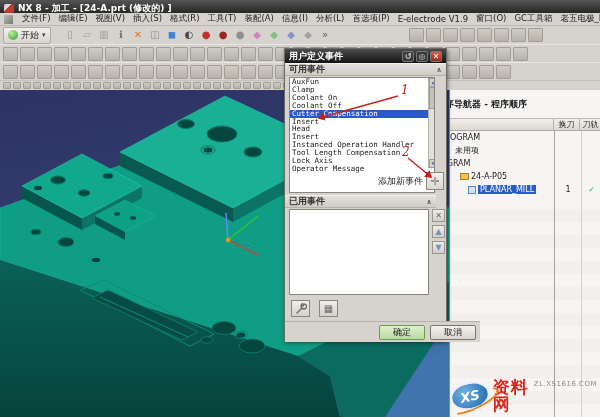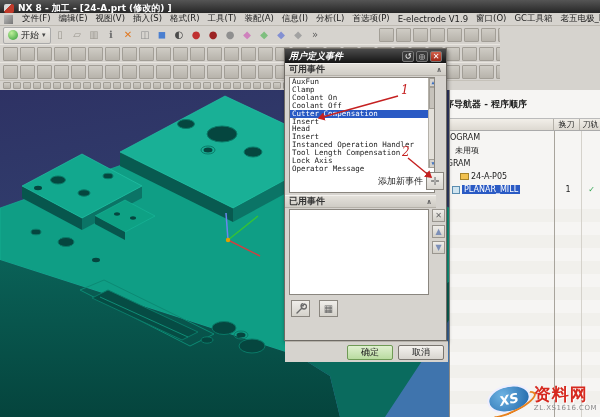--- a/index.html
+++ b/index.html
@@ -12,22 +12,22 @@
     display:flex;align-items:center;gap:4px;padding:8px 4px;white-space:nowrap;}
   .nx-logo{width:10px;height:9px;background:linear-gradient(135deg,#d6d6d6 40%,#c23a2a 40%);
     border-radius:2px;flex:0 0 auto;}
   
   .menubar{position:absolute;left:0;top:13px;width:600px;height:13px;background:#d6d3ce;
     border-bottom:1px solid #bdb9b1;display:flex;align-items:center;gap:6px;
     font-size:8.5px;color:#222;padding:0 4px;white-space:nowrap;overflow:hidden;}
   .menu-item{padding:8px 1px;cursor:default;}
   .menu-glyph{width:9px;height:9px;background:linear-gradient(135deg,#bbb,#777);margin-right:2px;flex:0 0 auto;}
   
-  .tbrow{position:absolute;left:0;width:500px;background:#d6d3ce;display:flex;align-items:center;
-    gap:2px;padding:0 3px;overflow:hidden;}
+  .tbrow{position:absolute;left:0;width:600px;background:#d6d3ce;display:flex;align-items:center;
+    gap:12px;padding:0 3px;overflow:hidden;}
   .tb1{top:26px;height:18px;}
   .tb2{top:44px;height:18px;border-top:1px solid #e8e5df;}
   .tb3{top:62px;height:18px;border-top:1px solid #e8e5df;}
   .tb4{top:80px;height:10px;border-top:1px solid #c5c1b9;}
   .tb-icon{width:15px;height:15px;display:flex;align-items:center;justify-content:center;
     font-size:10px;line-height:1;border:1px solid transparent;flex:0 0 auto;}
   .tb-square{width:15px;height:14px;background:linear-gradient(#cfccc5,#b7b3ab);
     border:1px solid #a29e96;border-radius:1px;flex:0 0 auto;}
   .tb-square.small{width:8px;height:7px;}
   .start-btn{display:flex;align-items:center;gap:3px;font-size:9px;color:#222;
@@ -61,29 +61,29 @@
   .tree-row.selected .sel{background:#2a5ac4;color:#fff;padding:0 2px;}
   .icon-folder{width:9px;height:7px;background:#f2c14e;border:1px solid #a78328;margin:0 2px;flex:0 0 auto;}
   .icon-op{width:8px;height:8px;background:#cfe4f0;border:1px solid #5a8db0;margin:0 2px;flex:0 0 auto;}
   
   .watermark{position:absolute;right:3px;bottom:4px;display:flex;align-items:center;gap:3px;z-index:4;}
   .wm-oval{width:44px;height:28px;border-radius:50%;background:radial-gradient(circle at 35% 30%,#6db2e2,#1d64a8);
     border:2px solid #eef;display:flex;align-items:center;justify-content:center;transform:rotate(-12deg);
     color:#fff;font-style:italic;font-weight:bold;font-size:13px;position:relative;}
   .wm-swoosh{position:absolute;left:-4px;top:10px;width:52px;height:16px;border:2px solid #e8821e;
     border-top-color:transparent;border-left-color:transparent;border-radius:50%;transform:rotate(-14deg);}
-  .wm-text{display:flex;flex-direction:column;align-items:flex-start;line-height:1;}
+  .wm-text{display:flex;flex-direction:row;align-items:flex-start;line-height:1;}
   .wm-site{color:#d62a20;font-weight:bold;font-size:17px;letter-spacing:1px;text-shadow:1px 1px 0 #fff;}
   .wm-url{color:#8a8a8a;font-size:7px;margin-top:2px;letter-spacing:.5px;}
   
   .dialog{position:absolute;left:284px;top:48px;width:163px;height:293px;background:#d6d3ce;
     border:1px solid #6e6a64;box-shadow:1px 2px 4px rgba(0,0,0,.45);z-index:5;font-size:9px;color:#222;}
   .dlg-title{height:14px;background:linear-gradient(#4c4c4c,#141414);color:#fff;font-weight:bold;
     display:flex;align-items:center;padding:0 4px;gap:2px;}
-  .dlg-title .t{flex:1;font-size:9px;white-space:nowrap;font-style:italic;}
+  .dlg-title .t{flex:1;font-size:9px;white-space:nowrap;}
   .dlg-tbtn{width:12px;height:11px;display:flex;align-items:center;justify-content:center;
     font-size:8px;color:#ddd;border:1px solid #777;background:#3a3a3a;border-radius:2px;}
   .dlg-tbtn.close{background:linear-gradient(#d2604a,#a02818);color:#fff;}
   .dlg-section{height:13px;display:flex;align-items:center;justify-content:space-between;
     padding:0 4px;font-weight:bold;color:#333;background:linear-gradient(#e4e1db,#cfccc5);
     border-top:1px solid #f3f1ee;border-bottom:1px solid #b5b1a9;}
   .dlg-section .arrow{font-size:7px;color:#666;}
   .event-list{position:absolute;left:4px;top:28px;width:146px;height:116px;background:#fff;
     border:1px solid #8a867f;overflow:hidden;font-family:"DejaVu Sans Mono","Liberation Mono",monospace;
     font-size:7.5px;line-height:7.9px;white-space:nowrap;}
@@ -99,22 +99,22 @@
     display:flex;align-items:center;justify-content:center;font-size:11px;color:#777;}
   .sec2{position:absolute;left:0;top:146px;width:151px;}
   .used-list{position:absolute;left:4px;top:160px;width:140px;height:86px;background:#fff;border:1px solid #8a867f;}
   .side-btns{position:absolute;left:147px;top:160px;width:14px;display:flex;flex-direction:column;gap:3px;}
   .sbtn{width:13px;height:13px;border:1px solid #9a968f;background:linear-gradient(#efede9,#d2cfc8);
     display:flex;align-items:center;justify-content:center;font-size:8px;color:#7d90b8;}
   .sbtn.x{color:#666;}
   .tool-btns{position:absolute;left:6px;top:251px;display:flex;gap:9px;}
   .tool-btn{width:19px;height:17px;border:1px solid #8a867f;background:linear-gradient(#f0eeea,#d5d2cb);
     display:flex;align-items:center;justify-content:center;font-size:10px;color:#666;}
-  .dlg-footer{position:absolute;left:0;top:272px;width:163px;border-top:1px solid #b5b1a9;height:21px;
-    display:flex;align-items:center;justify-content:flex-end;gap:5px;padding:0 4px;background:#d6d3ce;margin-top:20px;}
+  .dlg-footer{position:absolute;left:0;top:272px;width:195px;border-top:1px solid #b5b1a9;height:21px;
+    display:flex;align-items:center;justify-content:flex-end;gap:5px;padding:0 4px;background:#d6d3ce;}
   .btn{min-width:46px;height:15px;border:1px solid #7a766f;border-radius:2px;font-size:9px;
     display:flex;align-items:center;justify-content:center;background:linear-gradient(#f4f2ee,#d8d5cf);}
   .btn.ok{background:linear-gradient(#dff0cf,#b9dba0);border-color:#6f9a55;}
   
   .annot{position:absolute;left:284px;top:48px;width:163px;height:293px;z-index:6;pointer-events:none;}
 </style>
 </head>
 <body>
 
 <div class="screen">
@@ -390,21 +390,21 @@
         <span class="tree-label " style="margin-left:-22px">PROGRAM</span>
         <span class="cell1"></span>
         <span class="cell2"></span>
         </div>
         <div class="tree-row" style="padding-left:8px">
         <span class="icon-folder"></span>
           <span class="tree-label " style="margin-left:-0px">24-A-P05</span>
         <span class="cell1"></span>
         <span class="cell2"></span>
         </div>
-        <div class="tree-row selected" style="">
+        <div class="tree-row selected" style="padding-left:16px">
         <span class="icon-op"></span>
           <span class="tree-label sel" style="margin-left:-0px">PLANAR_MILL</span>
         <span class="cell1">1</span>
         <span class="cell2">✓</span>
         </div>
       </div>
     <div class="watermark">
       <span class="wm-oval">
         <span class="wm-swoosh"></span>
         <span>XS</span>

